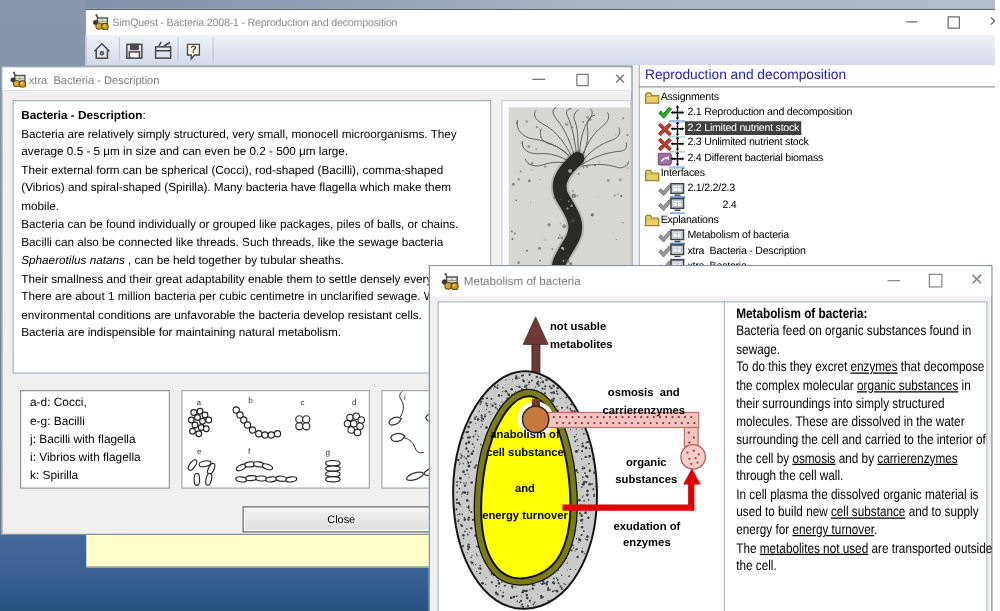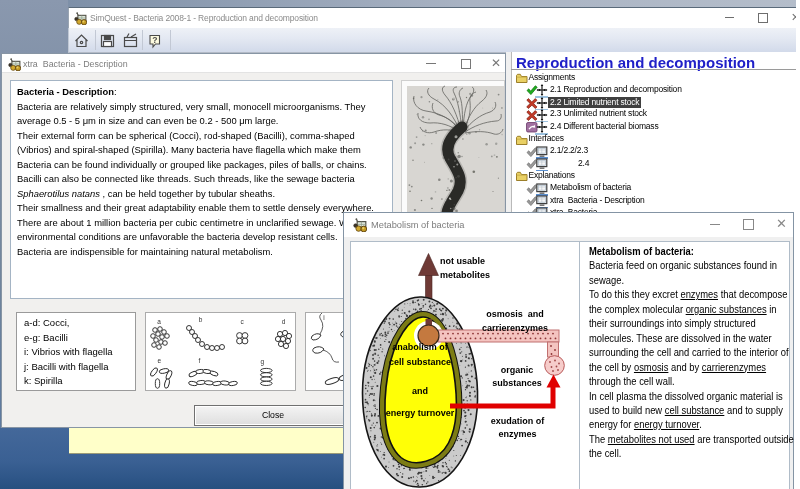--- a/index.html
+++ b/index.html
@@ -49,21 +49,21 @@
     <path d="M56.5,12.5 L68.5,12.5 M59,9 L61,5.5 M63,9 L68,6"></path>
     <path d="M82,7.5 L91.5,7.5 L91.5,16 L87.5,16 L85,19 L85,16 L82,16 Z" fill="#fdfbe0" stroke="#4a4a4a" stroke-width="1.1"></path>
   </g>
   <text x="86.8" y="14.6" font-size="8.6" font-weight="bold" fill="#4a4a4a" text-anchor="middle" font-family="Liberation Sans">?</text>
 </svg>
       </div>
   </div>
 
   <div class="abs" style="left:506px;top:52px;width:294px;height:437px;background:#f0f0f0;">
     <div class="abs" style="left:5px;top:0;width:289px;height:437px;background:#ffffff;border-left:1px solid #b9b9b9;"></div>
-    <div class="abs" style="left:10px;top:2px;font-size:15px;font-weight:bold;color:#2020c8;white-space:nowrap;">Reproduction and decomposition</div>
+    <div class="abs" style="left:10px;top:2px;font-size:11px;font-weight:normal;color:#2020c8;white-space:nowrap;">Reproduction and decomposition</div>
     <div class="abs" style="left:5px;top:17px;width:289px;height:1px;background:#9a9a9a;"></div>
     <div class="abs" id="tree" style="left:5px;top:18px;width:289px;height:419px;font-size:8.5px;letter-spacing:-0.2px;line-height:9.6px;color:#000;white-space:nowrap;">
         <div style="position:absolute;left:5px;top:3.0px;width:12px;height:12px;">
           <svg width="12" height="11" viewBox="0 0 12 11" style="position:absolute;left:0;top:0;">
             <path d="M0.5,2.5 L0.5,9.5 L11,9.5 L11,3.5 L5.5,3.5 L4.3,1.3 L1.5,1.3 Z" fill="#e9d064" stroke="#9c7f2a" stroke-width="1"></path>
             <path d="M0.5,4.2 L11,4.2" stroke="#c4a844" stroke-width="0.8"></path>
           </svg>
         </div>
         <div style="position:absolute;left:17.5px;top:2.5px;">Assignments</div>
         <div style="position:absolute;left:14.5px;top:15.3px;width:12px;height:12px;">
@@ -239,34 +239,35 @@
     <div class="abs" style="left:424px;top:9px;width:10px;height:1.3px;background:#777;"></div>
     <div class="abs" style="left:459px;top:5px;width:8px;height:8px;border:1.2px solid #777;"></div>
     <div class="abs" style="left:489px;top:2px;font-size:12px;color:#777;">✕</div>
 
     <div class="abs" id="desctext" style="left:8px;top:26px;width:383px;height:219px;background:#fff;border:1px solid #a4b4c4;box-sizing:border-box;font-size:9.4px;line-height:14.5px;color:#000;white-space:nowrap;padding:4px 0 0 6px;">
       <div><b>Bacteria - Description</b>:</div>
       <div>Bacteria are relatively simply structured, very small, monocell microorganisms. They</div>
       <div>average 0.5 - 5 μm in size and can even be 0.2 - 500 μm large.</div>
       <div>Their external form can be spherical (Cocci), rod-shaped (Bacilli), comma-shaped</div>
       <div>(Vibrios) and spiral-shaped (Spirilla). Many bacteria have flagella which make them</div>
+      <div>mobile.</div>
       <div>Bacteria can be found individually or grouped like packages, piles of balls, or chains.</div>
       <div>Bacilli can also be connected like threads. Such threads, like the sewage bacteria</div>
       <div><i>Sphaerotilus natans</i> , can be held together by tubular sheaths.</div>
       <div>Their smallness and their great adaptability enable them to settle densely everywhere.</div>
       <div>There are about 1 million bacteria per cubic centimetre in unclarified sewage. When</div>
       <div>environmental conditions are unfavorable the bacteria develop resistant cells.</div>
       <div>Bacteria are indispensible for maintaining natural metabolism.</div>
     </div>
 
     <div class="abs" id="legend" style="left:14px;top:258px;width:120px;height:79px;background:#fff;border:1px solid #9a9a9a;box-sizing:border-box;font-size:9.5px;line-height:14.6px;color:#000;white-space:nowrap;padding:3px 0 0 7px;">
       <div>a-d: Cocci,</div>
       <div>e-g: Bacilli</div>
+      <div>j: Bacilli with flagella</div>
       <div>i: Vibrios with flagella</div>
-      <div>j: Bacilli with flagella</div>
       <div>k: Spirilla</div>
     </div>
 
     <div class="abs" id="shapes1" style="left:143px;top:258px;width:151px;height:79px;background:#fff;border:1px solid #ababab;box-sizing:border-box;">
         <svg width="149" height="77" viewBox="144 311 149 77" style="position:absolute;left:0;top:0;">
           <text x="157" y="322" font-size="6.5" fill="#333" text-anchor="middle" font-family="Liberation Sans">a</text>
           <text x="198.5" y="320" font-size="6.5" fill="#333" text-anchor="middle" font-family="Liberation Sans">b</text>
           <text x="240" y="322" font-size="6.5" fill="#333" text-anchor="middle" font-family="Liberation Sans">c</text>
           <text x="281.5" y="322" font-size="6.5" fill="#333" text-anchor="middle" font-family="Liberation Sans">d</text>
           <text x="157.4" y="361" font-size="6.5" fill="#333" text-anchor="middle" font-family="Liberation Sans">e</text>

